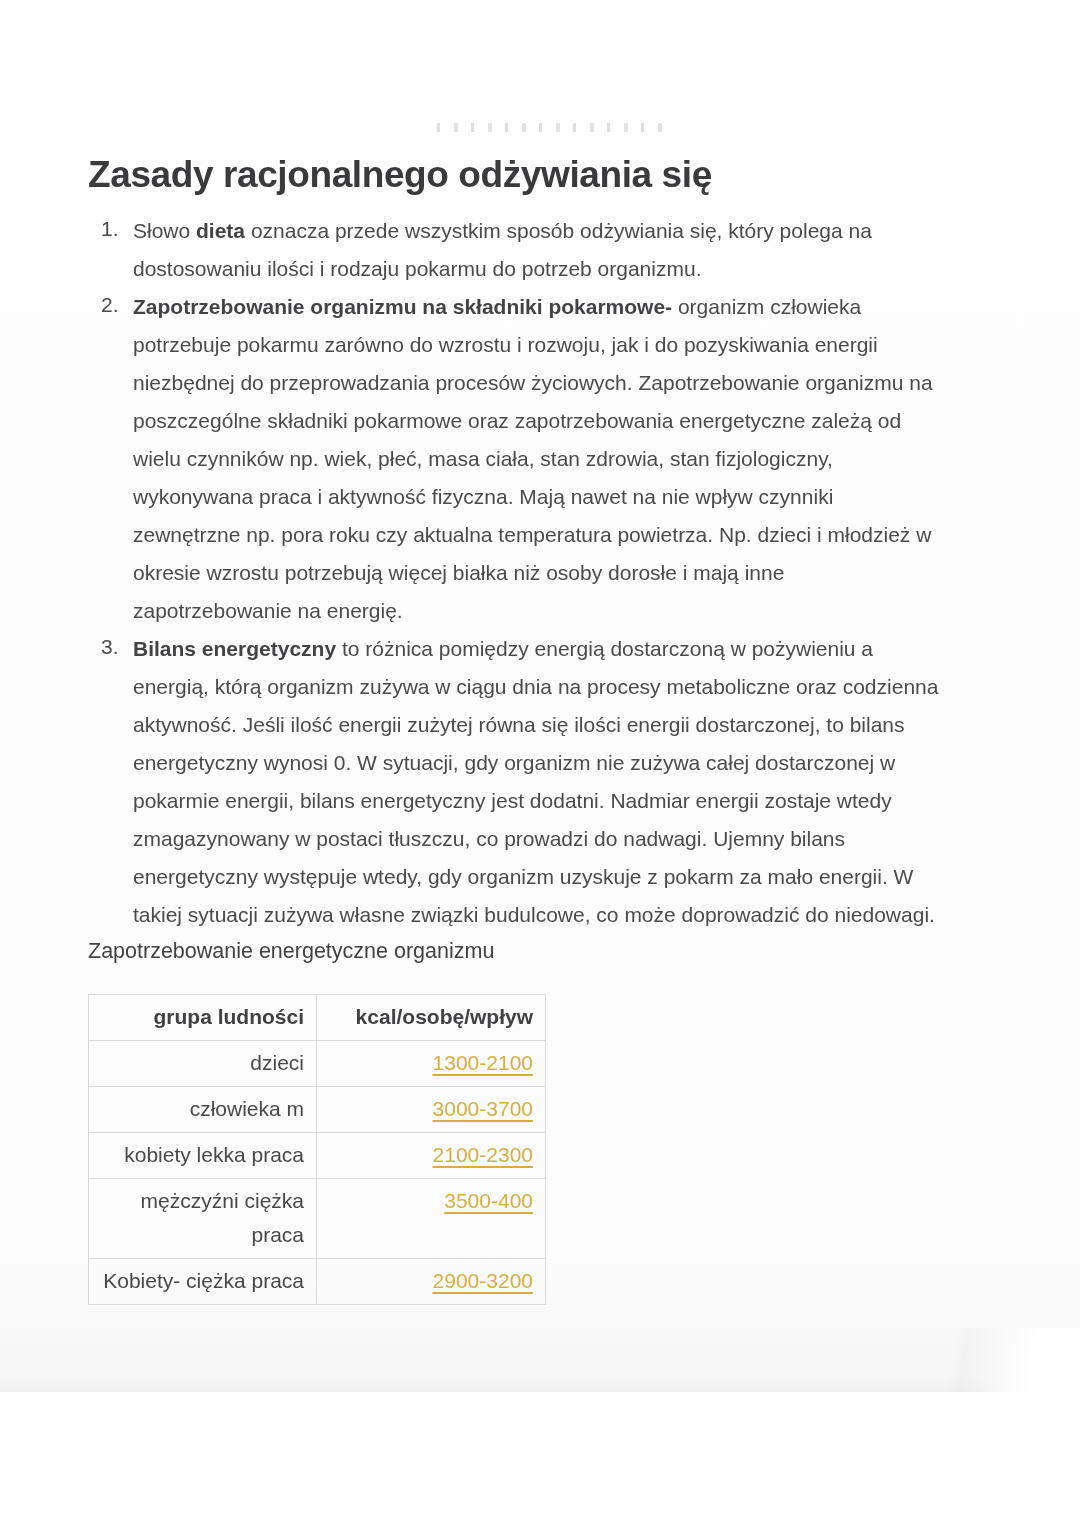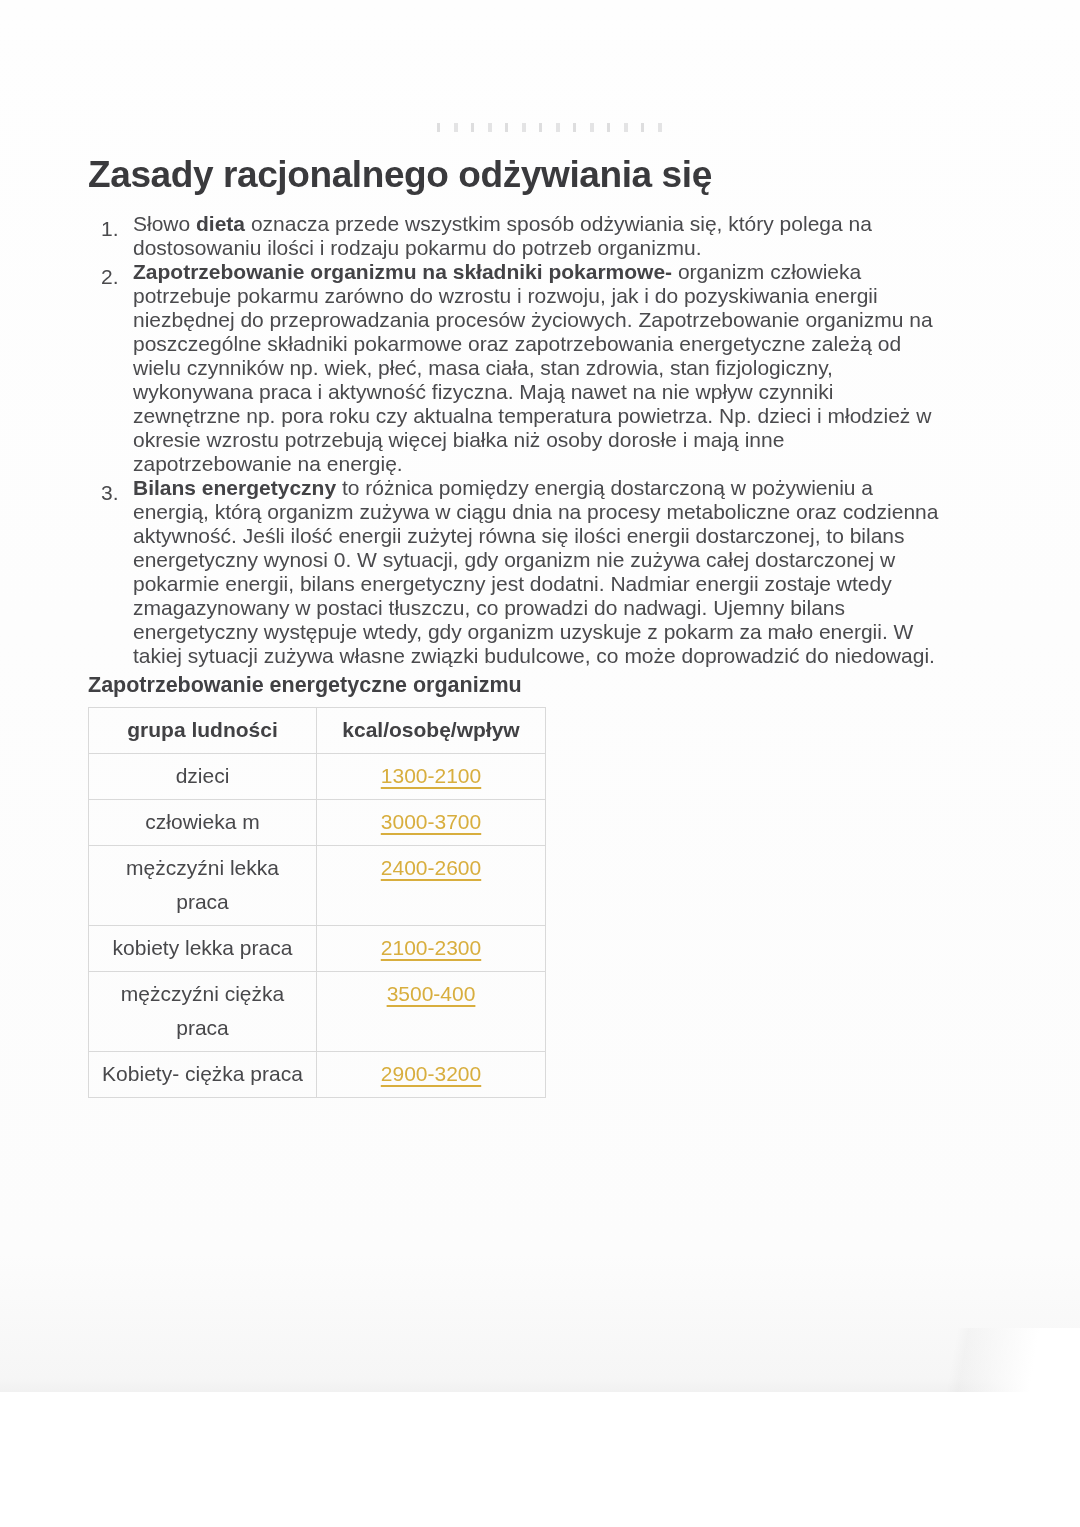--- a/index.html
+++ b/index.html
@@ -42,42 +42,42 @@
   .numbered-list { }
   .list-item { display:flex; align-items:flex-start; }
   .list-number {
     width:45px; min-width:45px;
     box-sizing:border-box;
     padding-left:13px;
     font-size:21px; line-height:34px;
     color:#4a4a4d;
   }
   .list-text {
-    font-size:21px; line-height:24px;
+    font-size:21px; line-height:38px;
     color:#4a4a4d;
     width:806px;
   }
   .list-text b { font-weight:700; color:#434346; }
   .section-heading {
     font-size:21.5px; line-height:34px;
-    font-weight:700;
+    font-weight:400;
     color:#414144;
-    margin:0 0 5px 0;
+    margin:0 0 26px 0;
   }
   table.energy-table {
     border-collapse:collapse;
     table-layout:fixed;
   }
   .energy-table th, .energy-table td {
     border:1px solid #d9d9d9;
     font-size:21px;
     line-height:34px;
     padding:5px 12px 6px 12px;
     vertical-align:top;
-    text-align:center;
+    text-align:right;
     font-weight:400;
     color:#48484b;
     word-wrap:break-word;
   }
   .energy-table th { font-weight:700; color:#414144; }
   a.kcal-link {
     color:#d8ae3e;
     text-decoration:underline;
     text-decoration-color:#d8ae3e;
     text-decoration-thickness:1.5px;
@@ -127,24 +127,20 @@
     <tbody>
         <tr>
           <td>dzieci</td>
           <td><a class="kcal-link" href="#">1300-2100</a></td>
         </tr>
         <tr>
           <td>człowieka m</td>
           <td><a class="kcal-link" href="#">3000-3700</a></td>
         </tr>
         <tr>
-          <td>mężczyźni lekka praca</td>
-          <td><a class="kcal-link" href="#">2400-2600</a></td>
-        </tr>
-        <tr>
           <td>kobiety lekka praca</td>
           <td><a class="kcal-link" href="#">2100-2300</a></td>
         </tr>
         <tr>
           <td>mężczyźni ciężka praca</td>
           <td><a class="kcal-link" href="#">3500-400</a></td>
         </tr>
         <tr>
           <td>Kobiety- ciężka praca</td>
           <td><a class="kcal-link" href="#">2900-3200</a></td>

